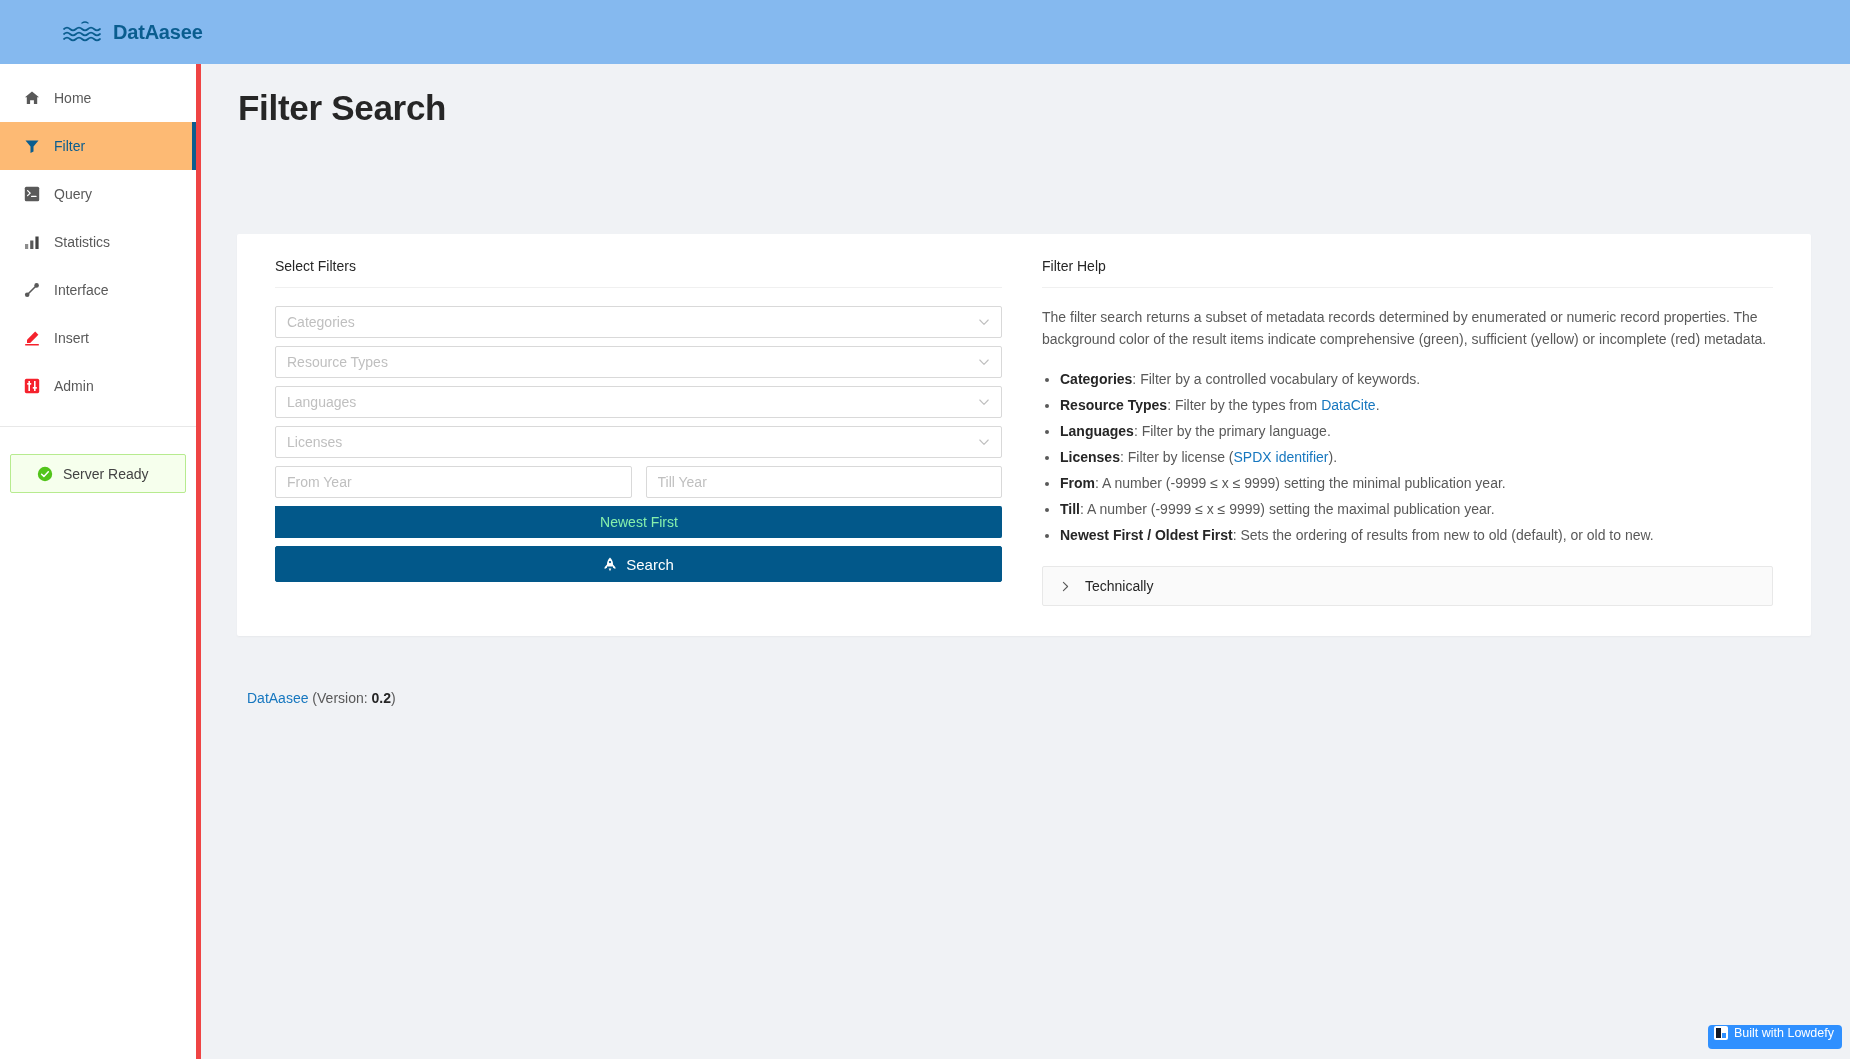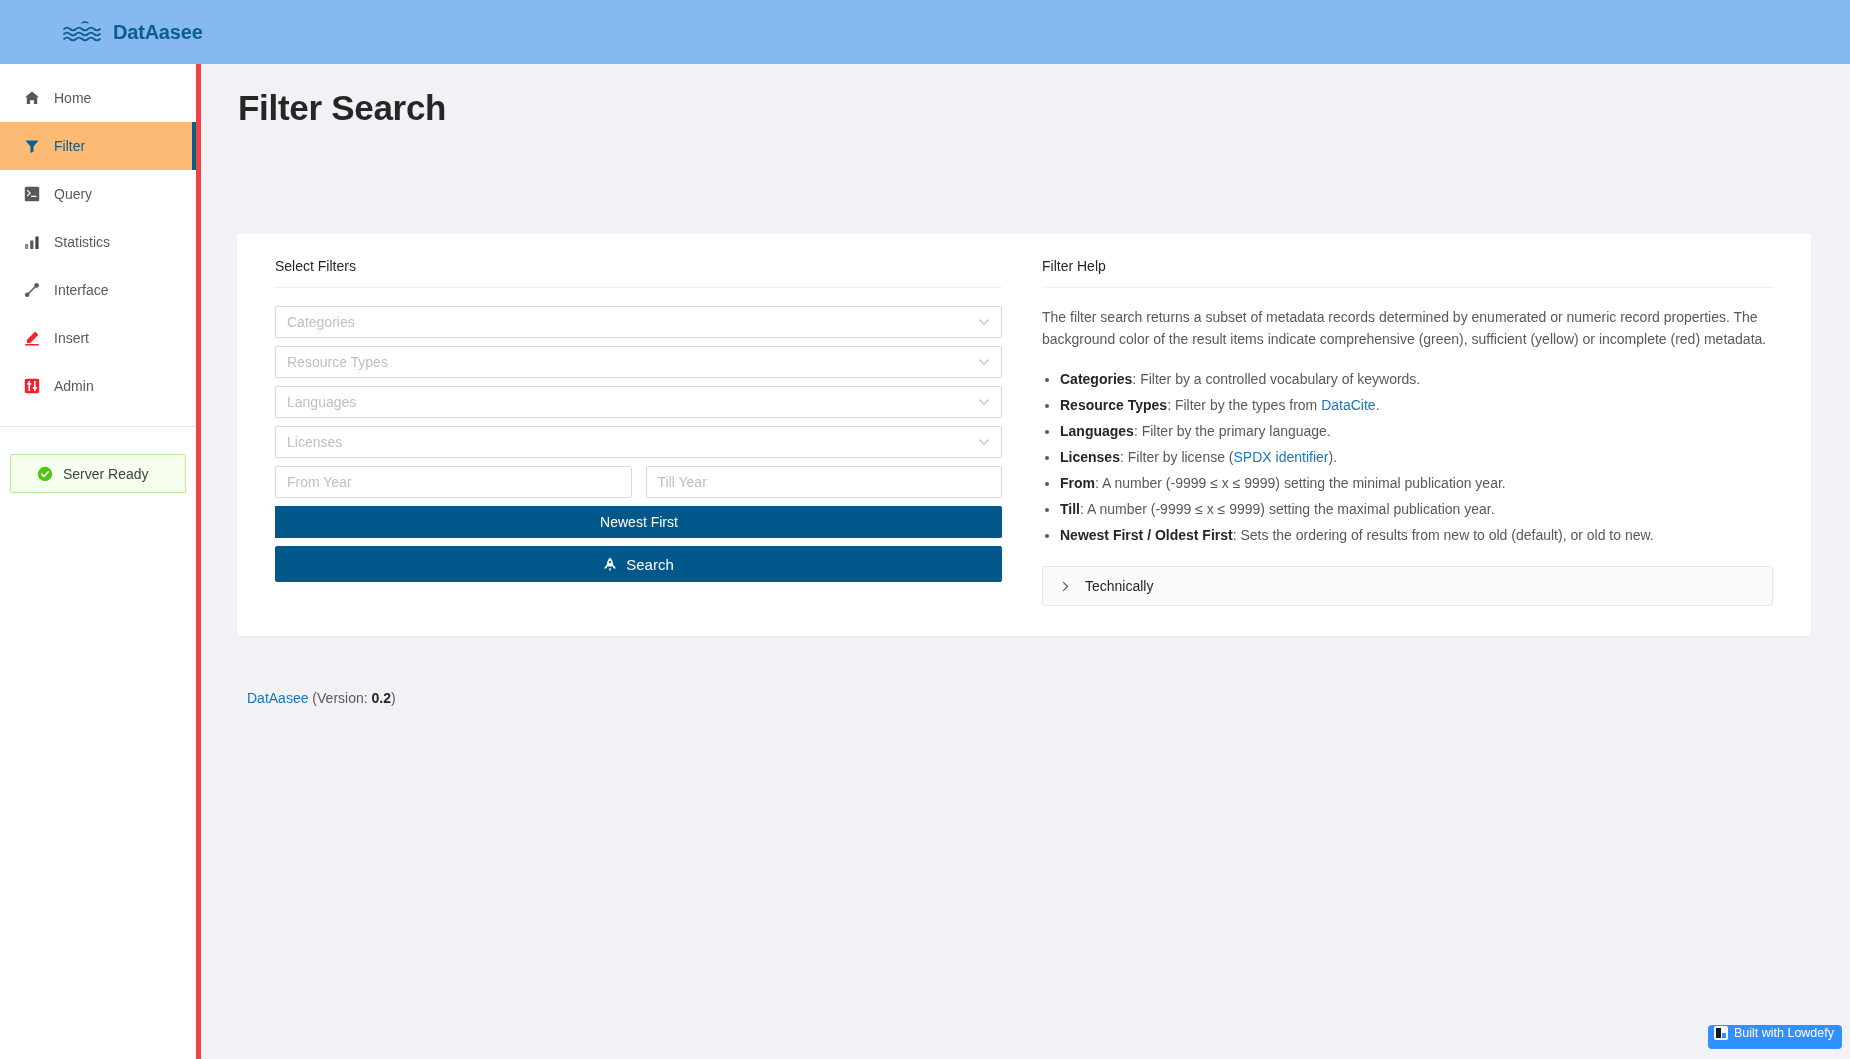--- a/index.html
+++ b/index.html
@@ -174,21 +174,21 @@
     font-size: 14px;
     border: 1px solid #d9d9d9;
     background: #fff;
     color: #595959;
     cursor: pointer;
     user-select: none;
   }
   .seg-btn.on {
     background: #02588a;
     border-color: #02588a;
-    color: #ffffff;
+    color: #86efac;
   }
   .seg-btn:first-child { border-radius: 2px 0 0 2px; border-right: none; }
   .seg-btn:last-child { border-radius: 0 2px 2px 0; }
 
   .search-btn {
     width: 100%;
     height: 36px;
     background: #02588a;
     border: 1px solid #02588a;
     border-radius: 2px;

